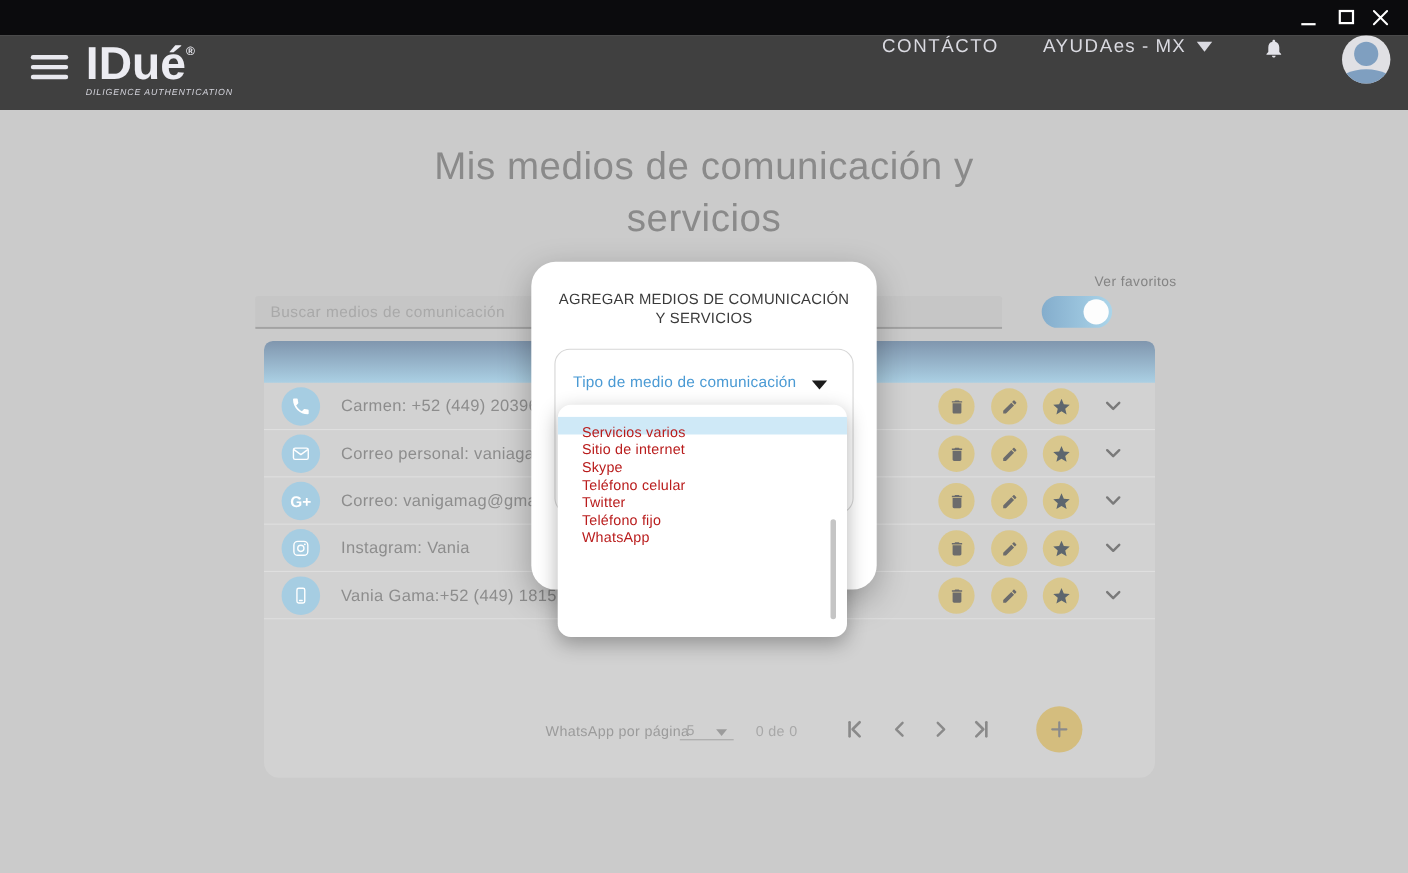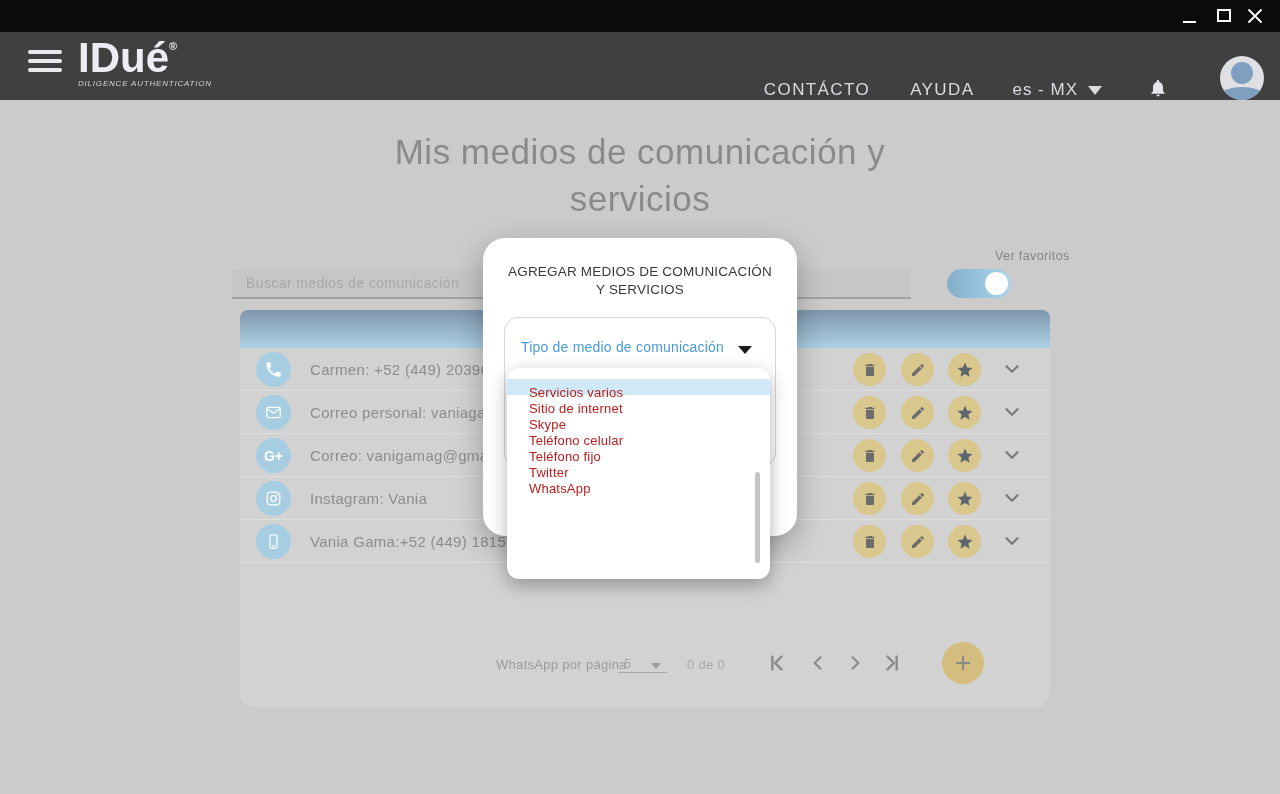--- a/index.html
+++ b/index.html
@@ -13,24 +13,24 @@
   .win-close { position:absolute; left:1246px; top:7px; width:18px; height:18px; cursor:pointer; }
 
   
   .header { position:absolute; left:0; top:32px; width:1280px; height:68px; background:#404040; z-index:80; }
   .hamburger { position:absolute; left:28px; top:18px; width:34px; height:24px; cursor:pointer; }
   .hamburger span { display:block; width:34px; height:4px; background:#e9e9ef; border-radius:2px; margin-bottom:5px; }
   .logo-wrap { position:absolute; left:78px; top:2px; color:#ececf2; cursor:pointer; }
   .logo-text { font-size:42px; font-weight:bold; letter-spacing:0px; line-height:48px; }
   .logo-reg { font-size:11px; vertical-align:22px; font-weight:bold; }
   .logo-tagline { font-size:8px; letter-spacing:0.8px; color:#d4d4dc; margin-top:-3px;font-style:italic; }
-  .hnav { position:absolute; right:16px; top:0; height:68px; display:flex; align-items:flex-end; }
+  .hnav { position:absolute; right:16px; top:0; height:68px; display:flex; align-items:flex-start; }
   .hnav-link { color:#dadae1; font-size:17px; letter-spacing:1.4px; cursor:pointer; }
   .hnav-link.c1 { margin-right:40px; }
-  .hnav-link.c2 { margin-right:38px; }
+  .hnav-link.c2 { }
   .lang { display:flex; align-items:center; color:#dadae1; font-size:17px; letter-spacing:1px; cursor:pointer; margin-right:46px; }
   .lang-caret { width:0; height:0; border-left:7px solid transparent; border-right:7px solid transparent; border-top:9px solid #dadae1; margin-left:10px; }
   .bell { width:20px; height:24px; margin-right:52px; cursor:pointer; }
   .avatar { width:44px; height:44px; border-radius:50%; background:#e0e0e4; position:relative; overflow:hidden; cursor:pointer; }
   .avatar .head { position:absolute; left:11px; top:6px; width:22px; height:22px; border-radius:50%; background:#7f9fc0; }
   .avatar .body { position:absolute; left:-4px; top:31px; width:52px; height:26px; border-radius:50%; background:#7f9fc0; }
 
   
   .page-title { position:absolute; top:128px; left:0; width:100%; text-align:center; z-index:1; }
   .page-title div { width:640px; margin:0 auto; font-size:35px; line-height:47px; color:#8a8a8a; letter-spacing:0.5px; }
@@ -317,17 +317,17 @@
     <div class="field-label">Tipo de medio de comunicación</div>
     <div class="field-caret"></div>
   </div>
 </div>
 
 <div class="dropdown">
   <div class="opt selected">Servicios varios</div>
   <div class="opt">Sitio de internet</div>
   <div class="opt">Skype</div>
   <div class="opt">Teléfono celular</div>
+  <div class="opt">Twitter</div>
   <div class="opt">Teléfono fijo</div>
-  <div class="opt">Twitter</div>
   <div class="opt">WhatsApp</div>
   <div class="dd-scrollbar"></div>
 </div>
 
 </body></html>

